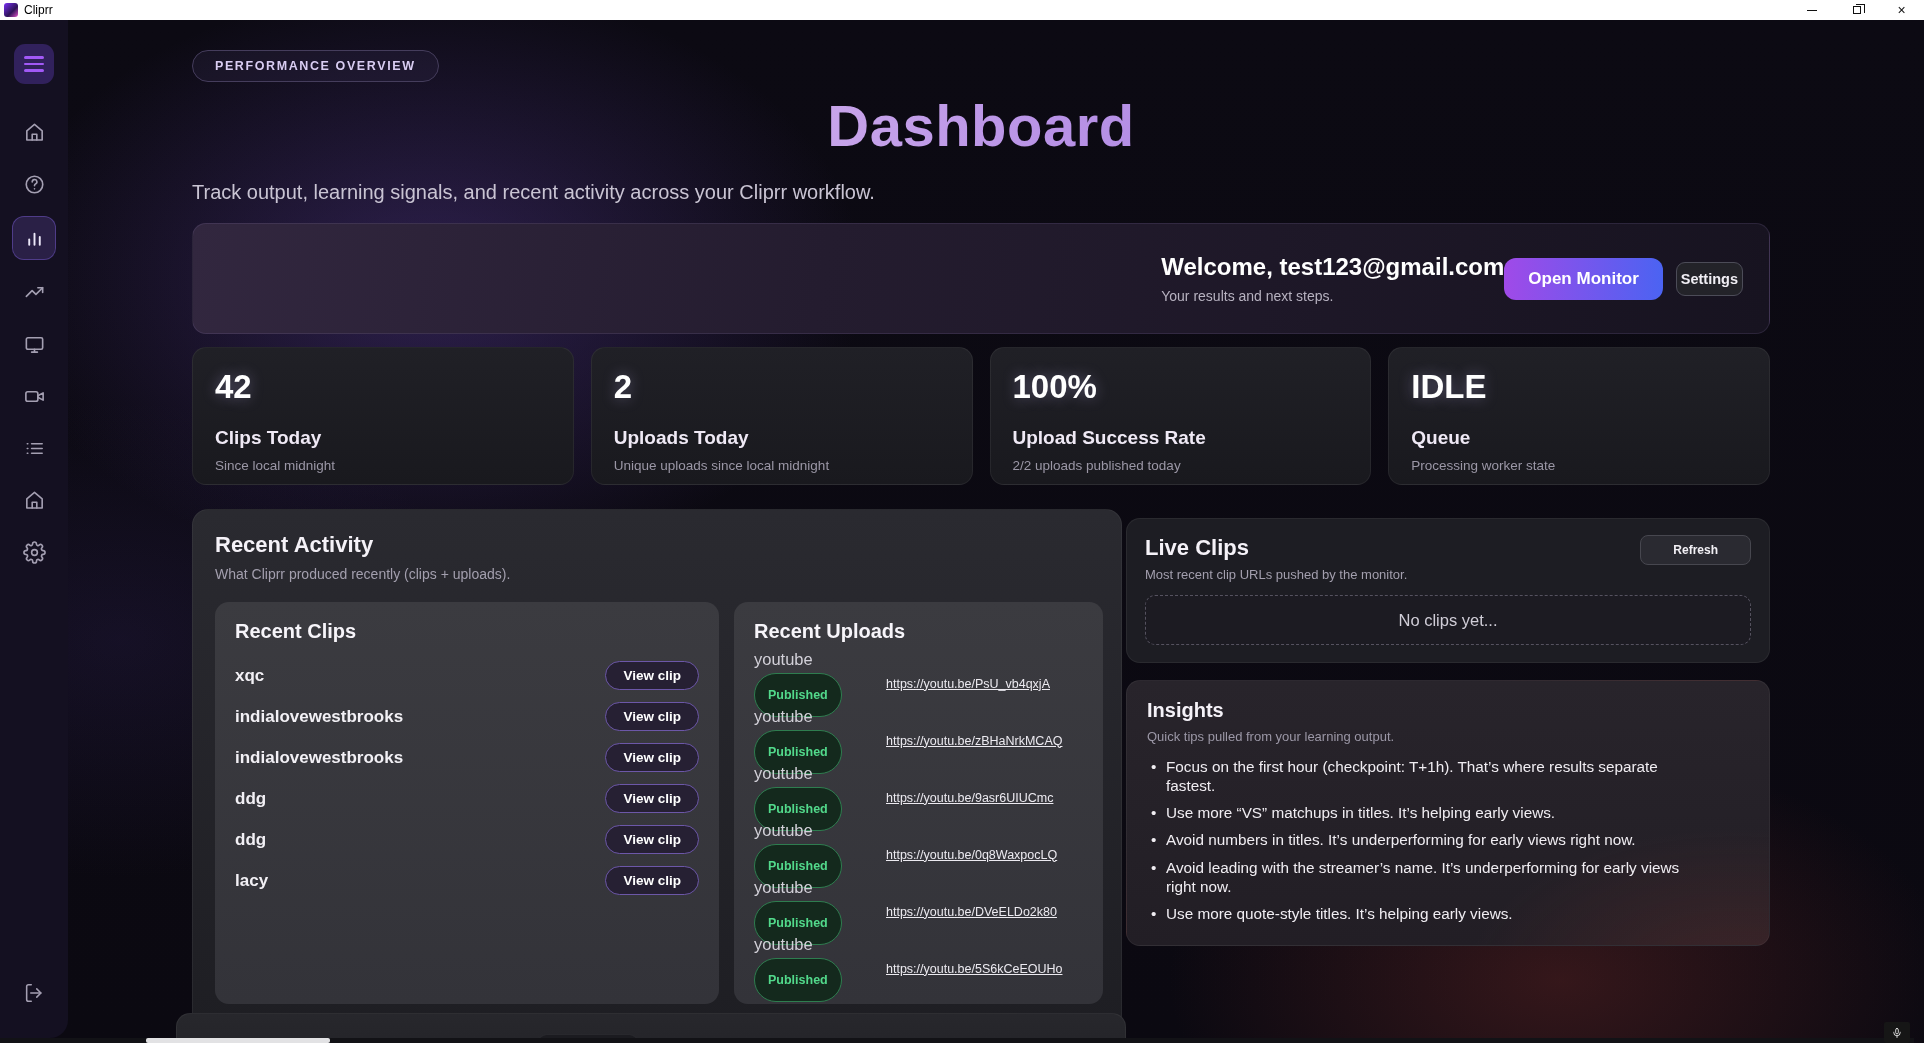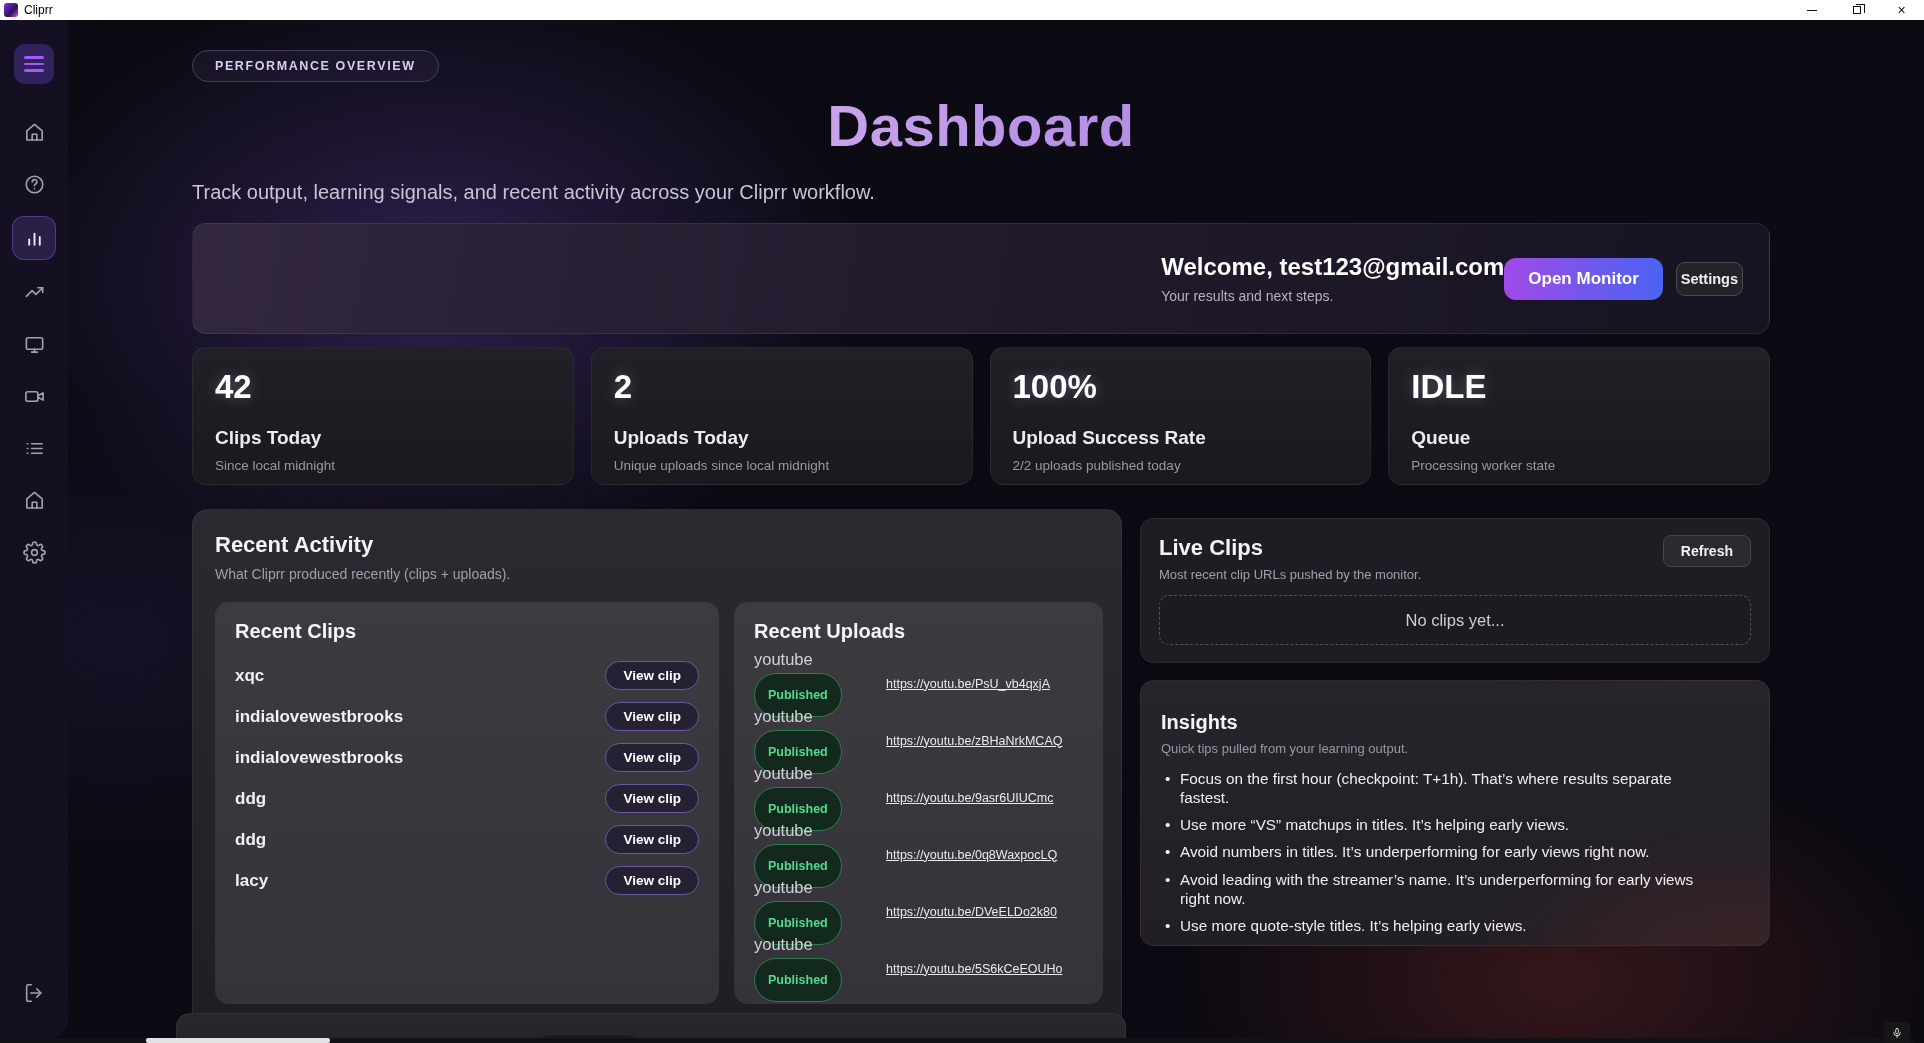--- a/index.html
+++ b/index.html
@@ -53,21 +53,21 @@
   .welcome-actions { display:flex; align-items:center; gap:13px; }
   .btn-primary { border:none; cursor:pointer; height:42px; padding:0 24px; border-radius:12px; background:linear-gradient(90deg,#a04ae8,#4b63f2); color:#fff; font-size:17px; font-weight:bold; font-family:inherit; }
   .btn-secondary { cursor:pointer; height:34px; padding:0 4px; border-radius:9px; background:#232329; border:1px solid #4c4c58; color:#f0eef4; font-size:14.5px; font-weight:bold; font-family:inherit; }
 
   .stats-row { margin-top:13px; display:flex; gap:17px; }
   .stat-card { flex:1; height:138px; border-radius:14px; border:1px solid rgba(255,255,255,0.06); background:linear-gradient(#202026,#19191e); padding:20px 22px; }
   .stat-value { font-size:33px; font-weight:800; color:#ffffff; text-shadow:0 0 14px rgba(200,190,255,0.35); }
   .stat-label { margin-top:21px; font-size:19px; font-weight:bold; color:#efe9f5; }
   .stat-sub { margin-top:9px; font-size:13.5px; color:#9b97a6; }
 
-  .columns { margin-top:24px; display:flex; gap:18px; align-items:flex-start; }
+  .columns { margin-top:24px; display:flex; gap:4px; align-items:flex-start; }
 
   
   .activity-card { flex:0 0 930px; height:523px; border-radius:16px; border:1px solid rgba(255,255,255,0.05); background:linear-gradient(180deg,#2a2a30,#1e1e23); padding:22px 18px 0 22px; }
   .section-title { font-size:22px; font-weight:bold; color:#f5f2f8; }
   .section-sub { margin-top:8px; font-size:14px; color:#a39fae; }
   .panels { margin-top:20px; display:flex; gap:15px; }
   .panel { border-radius:14px; background:linear-gradient(#3b3b40,#333339); height:402px; padding:18px 20px; }
   .clips-panel { flex:0 0 504px; }
   .uploads-panel { flex:1; }
   .panel-title { font-size:20px; font-weight:bold; color:#f7f5fa; margin-bottom:12px; }
@@ -77,26 +77,26 @@
   .upload-row { display:flex; align-items:center; height:57px; }
   .upload-left { width:132px; }
   .upload-platform { font-size:16.5px; color:#d2d0d8; }
   .upload-status { display:inline-block; margin-top:4px; color:#52d98b; border:1.3px solid #2e7d4f; background:#14291d; border-radius:999px; font-size:12.5px; font-weight:bold; padding:14px 13px; }
   .upload-url { font-size:12.5px; color:#eceaf0; text-decoration:underline; cursor:pointer; }
 
   
   .right-col { flex:1; margin-top:9px; }
   .live-card { height:145px; border-radius:14px; border:1px solid rgba(255,255,255,0.06); background:#1d1d23; padding:16px 18px; position:relative; }
   .live-head { display:flex; align-items:flex-start; justify-content:space-between; }
-  .refresh-btn { cursor:pointer; background:#2a2a31; border:1px solid #47474f; border-radius:8px; color:#f2f0f5; font-size:14px; font-weight:bold; padding:7px 17px; font-family:inherit; }
+  .refresh-btn { cursor:pointer; background:#2a2a31; border:1px solid #47474f; border-radius:8px; color:#f2f0f5; font-size:12px; font-weight:bold; padding:7px 32px; font-family:inherit; }
   .live-sub { margin-top:6px; font-size:13px; color:#a39fae; }
   .live-empty { margin-top:13px; height:50px; border:1.5px dashed #55525f; border-radius:10px; background:rgba(28,26,34,0.55); display:flex; align-items:center; justify-content:center; font-size:16.5px; color:#d0cdd7; }
 
   .insights-card { margin-top:17px; height:266px; border-radius:14px; border:1px solid rgba(255,255,255,0.05);
-    background:radial-gradient(420px 240px at 95% 115%, rgba(140,55,48,0.28), transparent 65%), linear-gradient(#28242b,#221e25); padding:30px 20px; }
+    background:radial-gradient(420px 240px at 95% 115%, rgba(140,55,48,0.28), transparent 65%), linear-gradient(#28242b,#221e25); padding:18px 20px; }
   .insights-sub { margin-top:7px; font-size:13px; color:#9b97a6; }
   .insights-list { margin-top:14px; list-style:none; }
   .insights-list li { position:relative; padding-left:19px; font-size:15.3px; color:#f0edf2; line-height:1.23; margin-bottom:8.5px; max-width:560px; }
   .insights-list li::before { content:"•"; position:absolute; left:4px; color:#f0edf2; }
 
   
   .bottom-card { position:absolute; left:176px; top:993px; width:950px; height:60px; border-radius:14px 14px 0 0; background:linear-gradient(#27272c,#222227); border:1px solid rgba(255,255,255,0.05); border-bottom:none; z-index:4; }
   .bottom-inner { position:absolute; left:360px; top:20px; width:102px; height:30px; border-radius:10px 10px 0 0; background:#1b1b20; border:1px solid rgba(255,255,255,0.06); }
 
   

